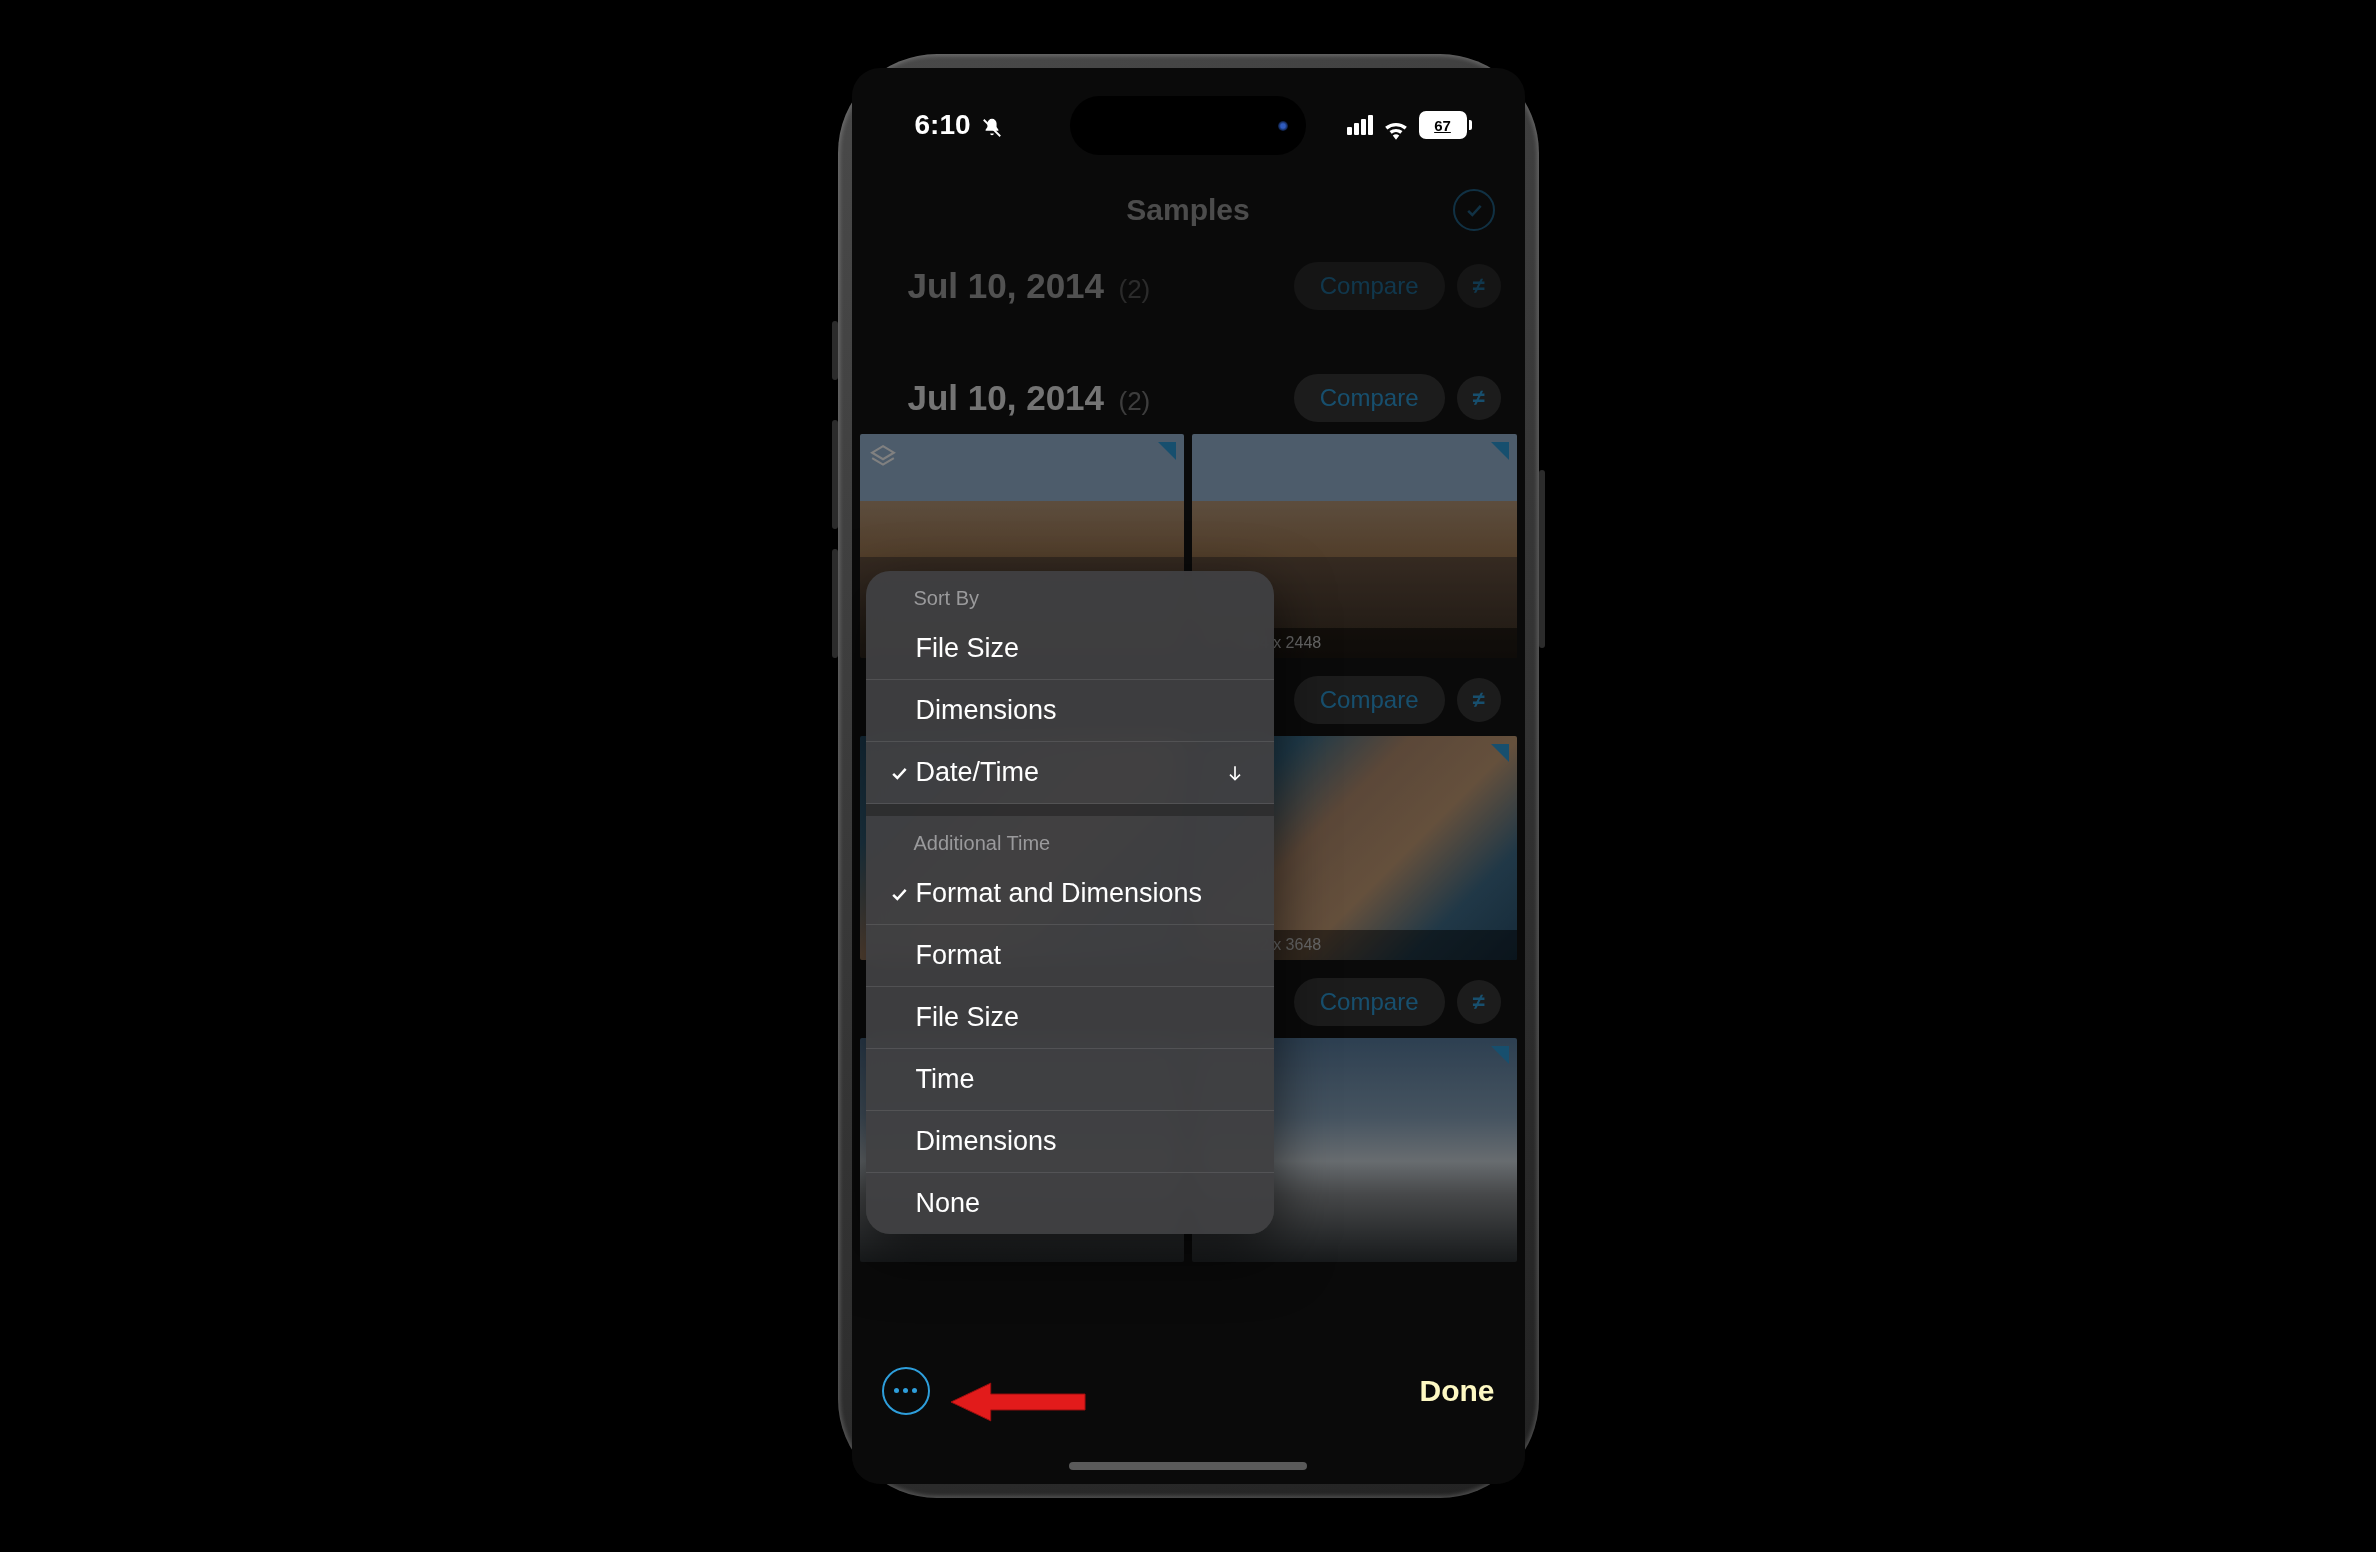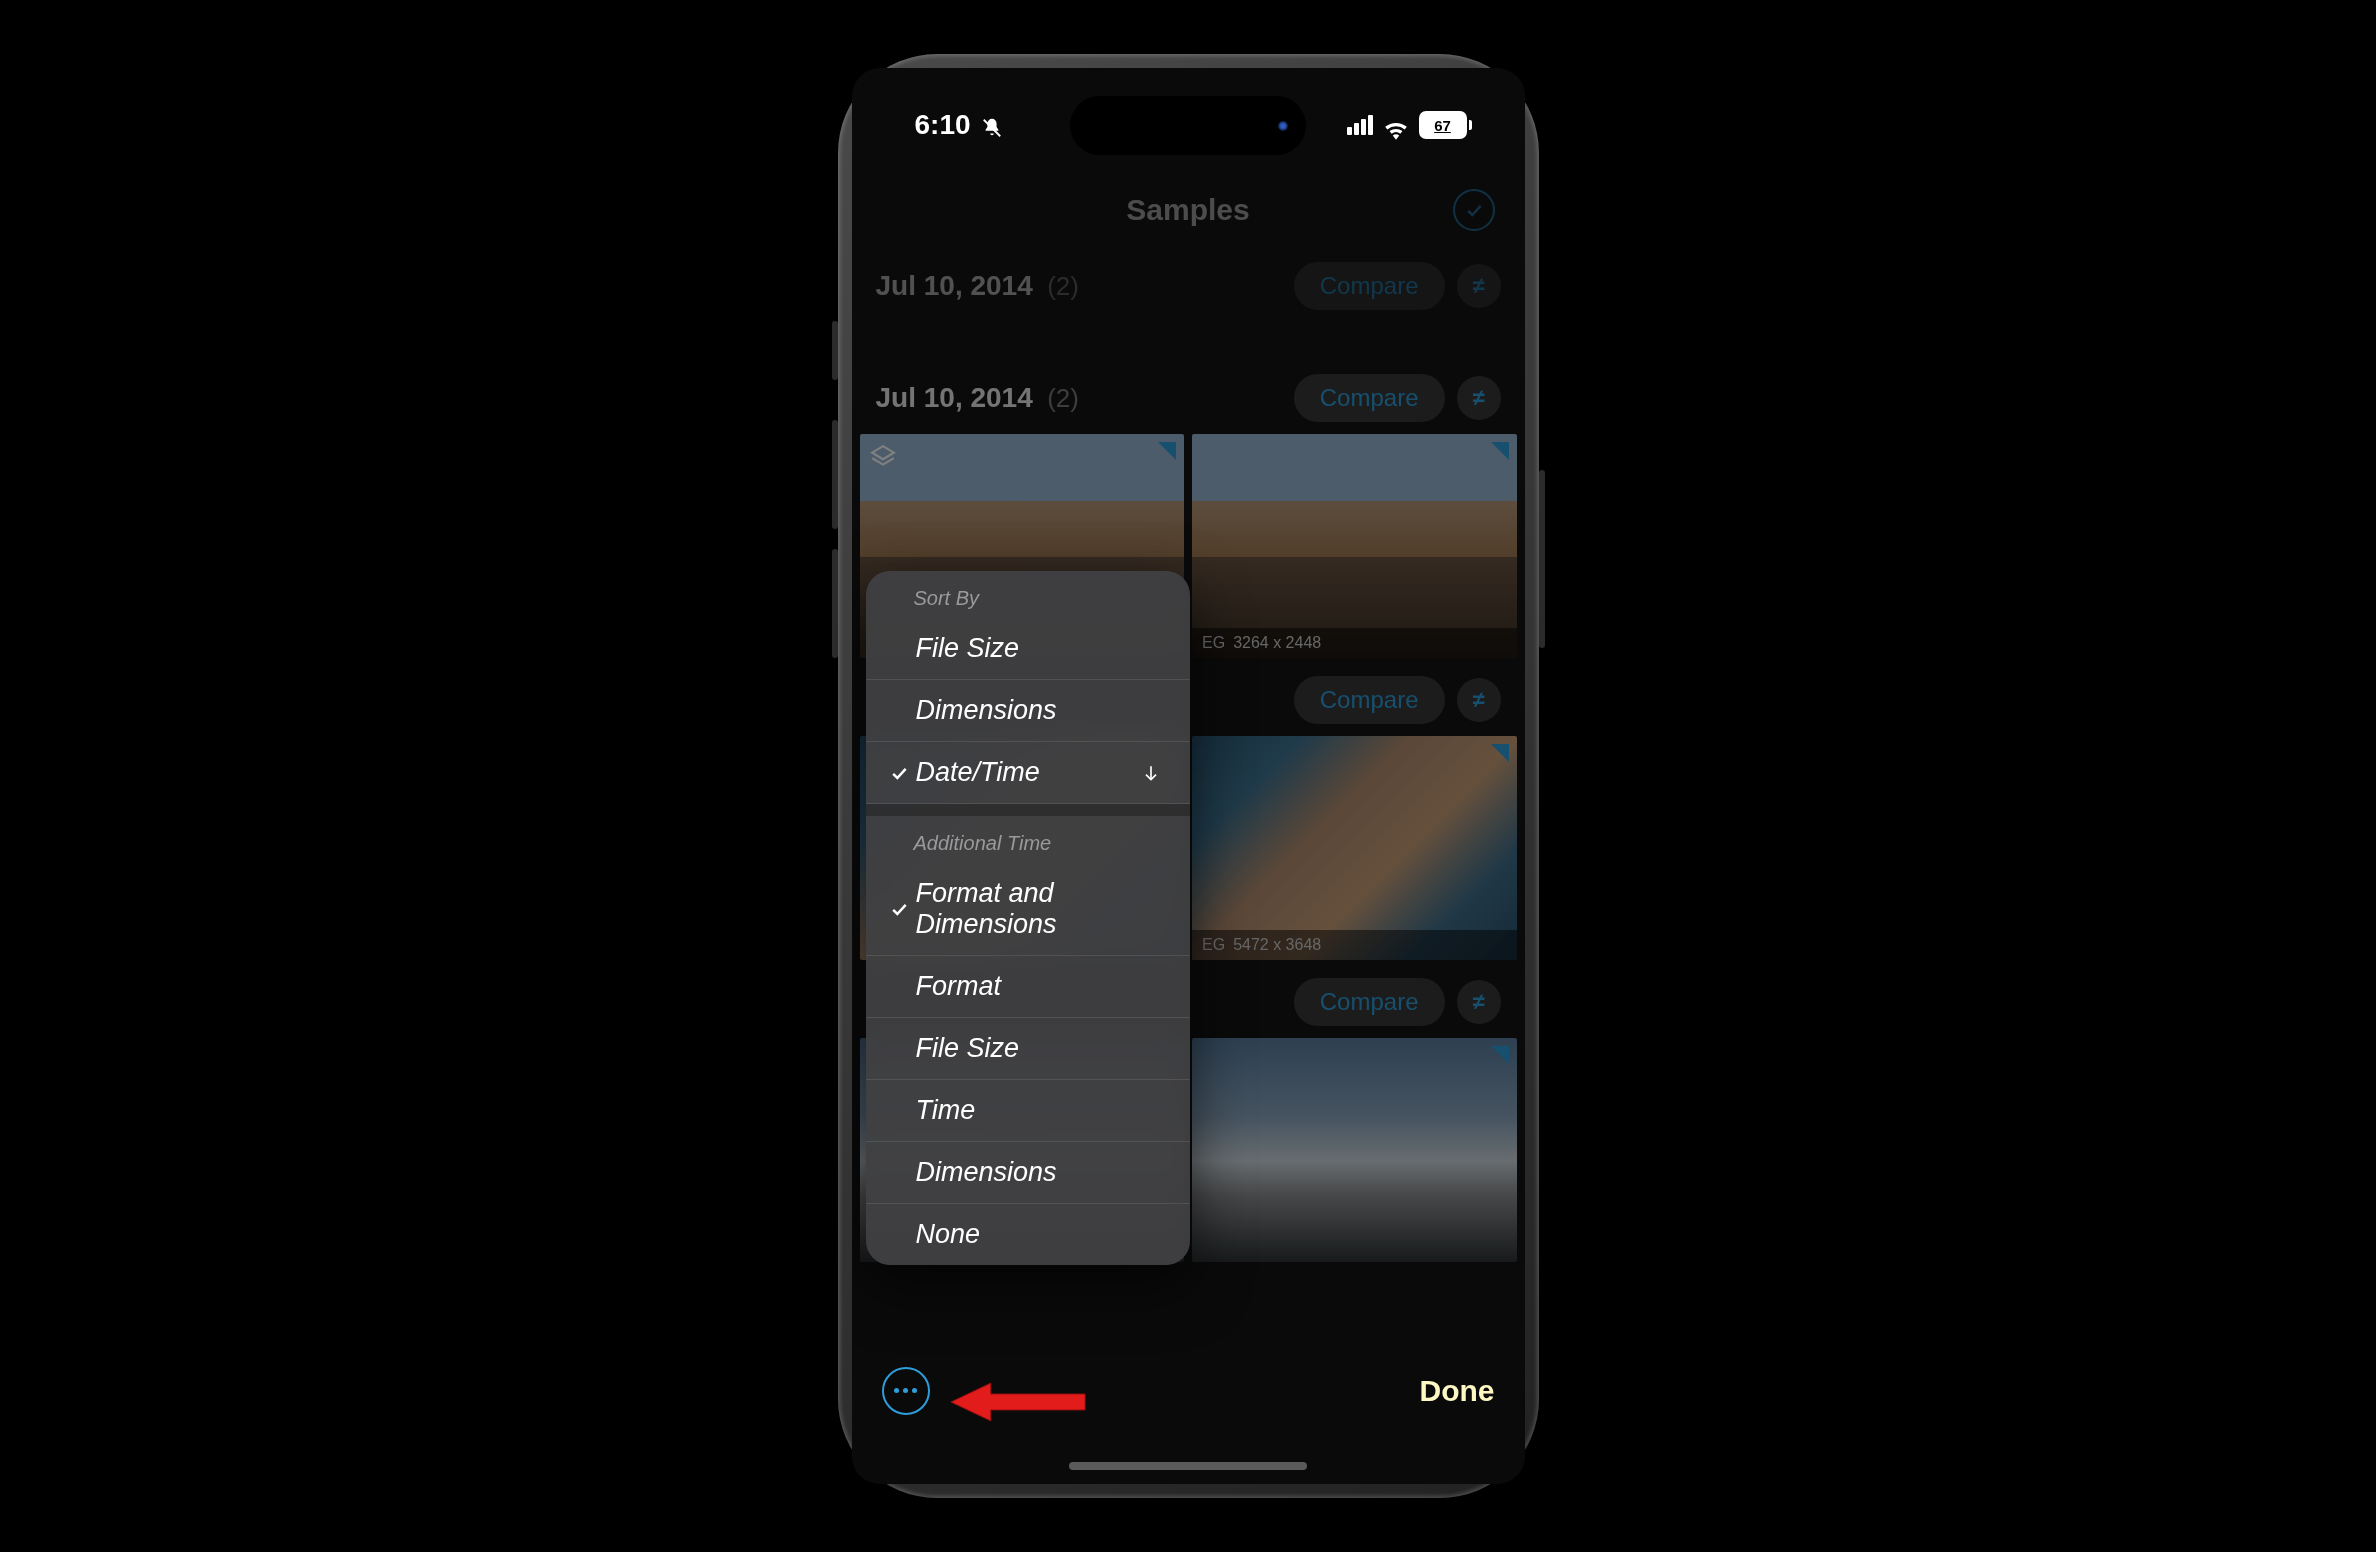--- a/index.html
+++ b/index.html
@@ -118,21 +118,21 @@
   .group {
     padding: 0 4px;
   }
   .group-header {
     display:flex;
     align-items:center;
     justify-content:space-between;
     padding: 18px 20px 12px 20px;
   }
   .group-date {
-    font-size:28px; font-weight:600; color:#e8e8e8;
+    font-size:35px; font-weight:600; color:#e8e8e8;margin-left:32px;
   }
   .group-count {
     font-size:26px; color:#7a7a7a; font-weight:500; margin-left:10px;
   }
   .pill-row { display:flex; gap:12px; align-items:center;}
   .pill {
     background: rgba(80,80,80,0.6);
     color:#2e9edb;
     font-size:24px;
     padding:10px 26px;
@@ -216,30 +216,29 @@
     position:absolute;
     bottom:14px; left:50%; transform:translateX(-50%);
     width:238px; height:8px; border-radius:8px;
     background:#5a5a5a;
   }
   
   .context-menu {
     position:absolute;
     left:14px;
     top:503px;
-    width:324px;
+    width:408px;
     background:rgba(64,64,66,0.96);
     border-radius:24px;
     overflow:hidden;
     z-index:100;
     font-size:27px;
     color:#fff;
     box-shadow:0 20px 59px rgba(0,0,0,0.6);
     backdrop-filter: blur(10px);
-    font-style: italic;
   }
   .menu-section-title {
     padding: 16px 24px 8px 48px;
     font-size:20px;
     color:#9a9a9c;
   }
   .menu-item {
     display:flex;
     align-items:center;
     padding: 15px 24px 15px 18px;

